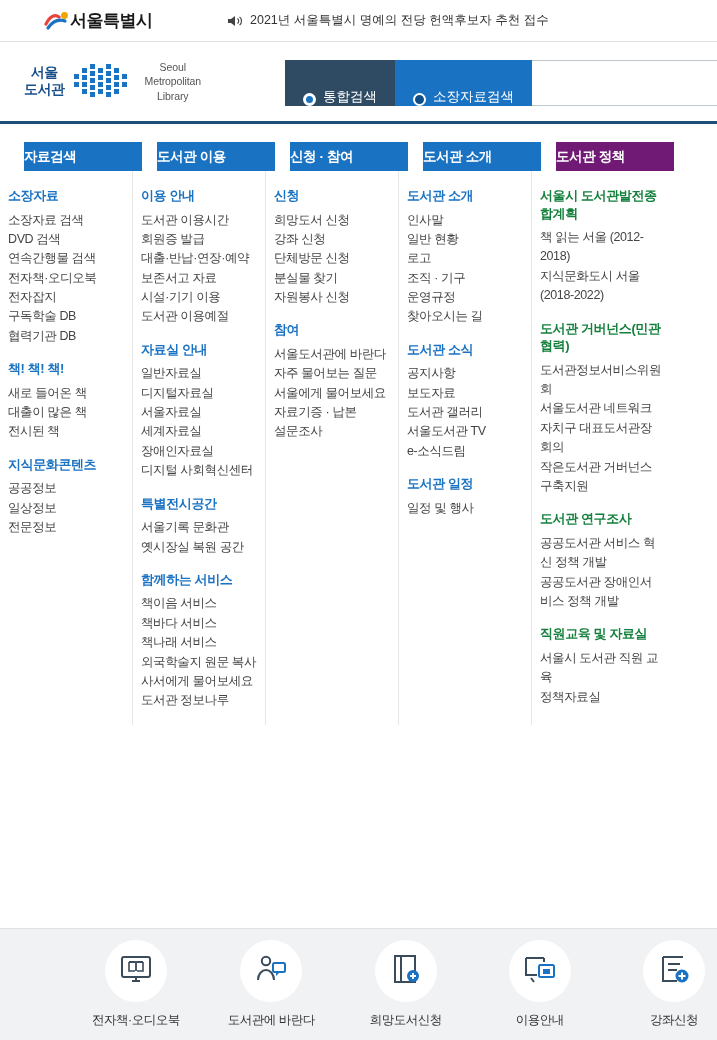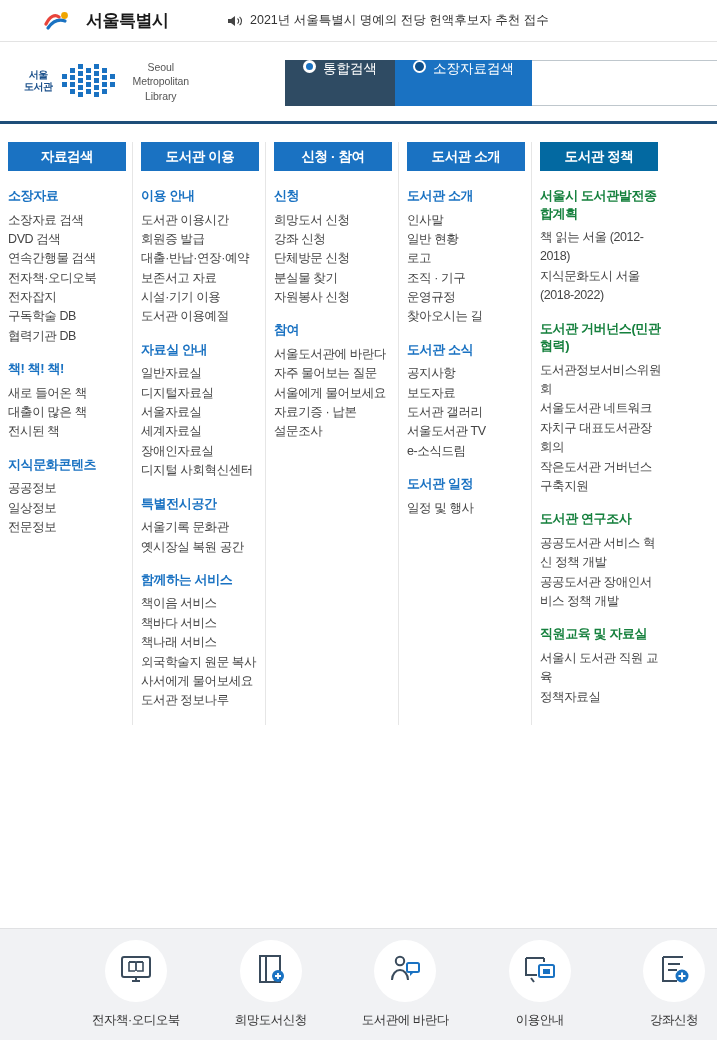--- a/index.html
+++ b/index.html
@@ -18,21 +18,21 @@
     background: #ffffff;
     border-bottom: 1px solid #e3e3e3;
     display: flex;
     align-items: center;
     position: relative;
   }
   .seoul-logo {
     display: flex;
     align-items: center;
     margin-left: 44px;
-    gap: 16px;
+    gap: 0;
   }
   .seoul-mark { width: 26px; height: 24px; display: block; }
   .seoul-text {
     font-size: 17px;
     font-weight: bold;
     color: #1a1a1a;
     letter-spacing: -0.5px;
   }
   .notice {
     position: absolute;
@@ -55,21 +55,21 @@
     align-items: center;
     position: relative;
   }
   .lib-logo {
     margin-left: 24px;
     display: flex;
     align-items: center;
     gap: 9px;
   }
   .lib-logo-kr {
-    font-size: 10px;
+    font-size: 14px;
     font-weight: bold;
     color: #1a4f8a;
     line-height: 1.25;
     text-align: center;
     letter-spacing: -0.5px;
   }
   .dotgrid { display:block; }
   .lib-logo-en {
     font-size: 10.5px;
     color: #555;
@@ -81,21 +81,21 @@
     position: absolute;
     left: 285px;
     top: 18px;
     display: flex;
     align-items: stretch;
     height: 46px;
     width: 620px;
   }
   .seg {
     display: flex;
-    align-items: flex-start;
+    align-items: flex-end;
     gap: 7px;
     padding: 0 18px;
     font-size: 13.5px;
     color: #fff;
     cursor: pointer;
     white-space: nowrap;
   }
   .seg.dark { background: #2f4b63; }
   .seg.blue { background: #1a72c2; }
   .radio {
@@ -138,30 +138,30 @@
     border-right: 1px solid #e6e6e6;
     padding-left: 8px;
   }
   .col:first-child { padding-left: 8px; }
   .col:last-child { border-right: none; }
 
   .col-head {
     display: block;
     height: 29px;
     line-height: 29px;
-    text-align: center;
     color: #fff;
     font-size: 13.5px;
     font-weight: bold;
     background: #1a72c2;
     margin-bottom: 16px;
     width: 118px;
     letter-spacing: -0.4px;
-  }
-  .col-head.dark { background: #0369a1; }
+    margin-left: 16px;
+  }
+  .col-head.dark { background: #701a75; }
 
   .grp { margin-bottom: 14px; }
   .grp-title {
     font-size: 13px;
     font-weight: bold;
     color: #1a72c2;
     margin-bottom: 6px;
     letter-spacing: -0.4px;
     line-height: 1.35;
   }
@@ -462,42 +462,42 @@
         </svg>
       </span>
     </div>
     <div class="quick-label">전자책·오디오북</div>
   </div>
 
   <div class="quick">
     <div class="circle">
       <span>
         <svg width="34" height="34" viewBox="0 0 34 34">
+          <circle cx="12" cy="9" r="4.2" fill="none" stroke="#3a4b5c" stroke-width="2"></circle>
+          <path d="M4 28 c0-6 4-10 8-10 s8 4 8 10" fill="none" stroke="#3a4b5c" stroke-width="2"></path>
+          <rect x="19" y="11" width="12" height="9" rx="1.5" fill="none" stroke="#1a72c2" stroke-width="2"></rect>
+          <path d="M22 20 l0 4 l4-4" fill="#1a72c2"></path>
+        </svg>
+      </span>
+    </div>
+    <div class="quick-label">도서관에 바란다</div>
+  </div>
+
+  <div class="quick">
+    <div class="circle">
+      <span>
+        <svg width="34" height="34" viewBox="0 0 34 34">
           <rect x="6" y="4" width="20" height="26" fill="none" stroke="#3a4b5c" stroke-width="2"></rect>
           <path d="M12 4 v26" stroke="#3a4b5c" stroke-width="2"></path>
           <circle cx="24" cy="24" r="6" fill="#1a72c2"></circle>
           <path d="M24 21 v6 M21 24 h6" stroke="#fff" stroke-width="1.8"></path>
         </svg>
       </span>
     </div>
     <div class="quick-label">희망도서신청</div>
-  </div>
-
-  <div class="quick">
-    <div class="circle">
-      <span>
-        <svg width="34" height="34" viewBox="0 0 34 34">
-          <circle cx="12" cy="9" r="4.2" fill="none" stroke="#3a4b5c" stroke-width="2"></circle>
-          <path d="M4 28 c0-6 4-10 8-10 s8 4 8 10" fill="none" stroke="#3a4b5c" stroke-width="2"></path>
-          <rect x="19" y="11" width="12" height="9" rx="1.5" fill="none" stroke="#1a72c2" stroke-width="2"></rect>
-          <path d="M22 20 l0 4 l4-4" fill="#1a72c2"></path>
-        </svg>
-      </span>
-    </div>
-    <div class="quick-label">도서관에 바란다</div>
   </div>
 
   <div class="quick">
     <div class="circle">
       <span>
         <svg width="34" height="34" viewBox="0 0 34 34">
           <path d="M3 6 h18 M3 6 v17 h11 M3 23 h11" fill="none" stroke="#3a4b5c" stroke-width="2"></path>
           <path d="M21 6 v4" stroke="#3a4b5c" stroke-width="2"></path>
           <rect x="16" y="13" width="15" height="12" rx="1.5" fill="none" stroke="#1a72c2" stroke-width="2"></rect>
           <rect x="20" y="17" width="7" height="5" fill="#1a72c2"></rect>

